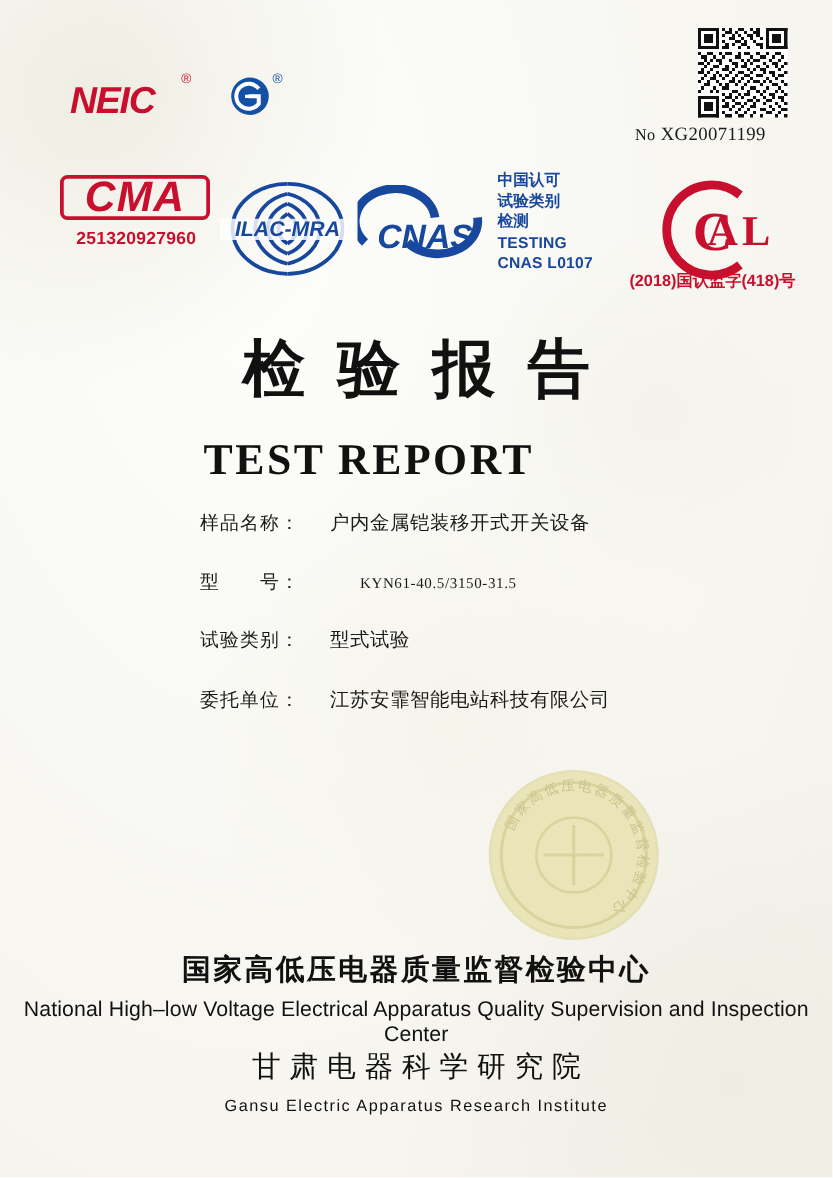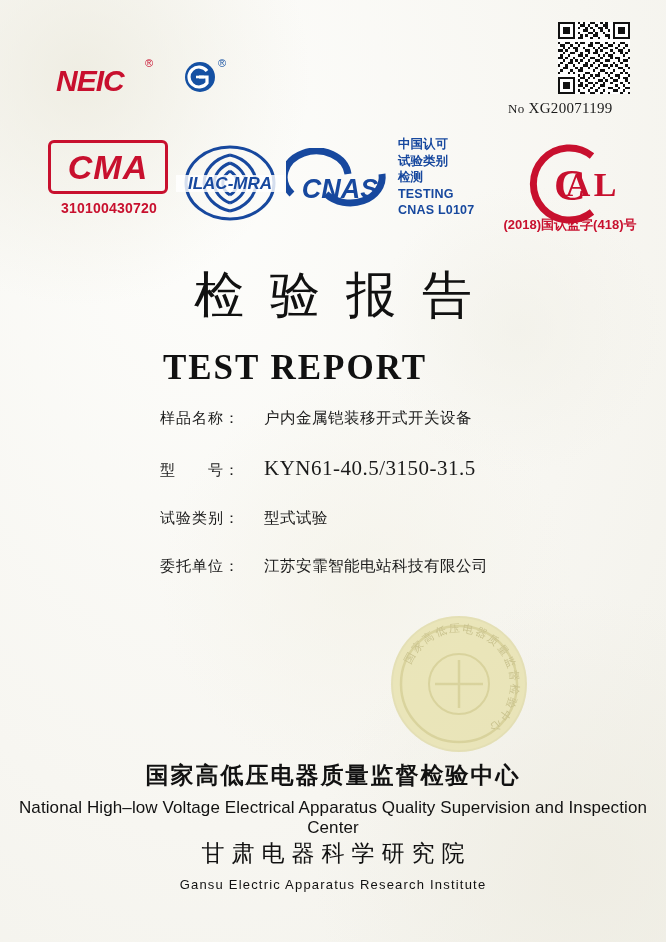--- a/index.html
+++ b/index.html
@@ -98,21 +98,21 @@
   
   .cma {
     position: absolute;
     top: 140px;
     left: 48px;
     width: 122px;
     height: 90px;
   }
   .cma-box {
     width: 120px;
-    height: 54px;
+    height: 36px;
     border: 3px solid #c8102e;
     border-radius: 6px;
     box-sizing: border-box;
     display: flex;
     align-items: center;
     justify-content: center;
   }
   .cma-text {
     font-family: "Liberation Sans", sans-serif;
     font-weight: bold;
@@ -182,21 +182,21 @@
   }
 
   
   .title-cn {
     position: absolute;
     top: 262px;
     left: 0;
     width: 666px;
     text-align: center;
     font-family: "DejaVu Serif", serif;
-    font-weight: normal;
+    font-weight: bold;
     font-size: 50px;
     letter-spacing: 26px;
     text-indent: 26px;
     color: #111111;
   }
   .title-en {
     position: absolute;
     top: 348px;
     left: 0;
     width: 590px;
@@ -234,22 +234,23 @@
     letter-spacing: 1px;
   }
   .field-value {
     font-family: "DejaVu Serif", serif;
     font-size: 15.5px;
     letter-spacing: 0.5px;
     color: #1a1a1a;
   }
   .field-value.mono {
     font-family: "Liberation Serif", serif;
-    font-size: 21px;
+    font-size: 12px;
     letter-spacing: 0.5px;
+    margin-left: 24px;
   }
 
   
   .seal {
     position: absolute;
     top: 604px;
     left: 379px;
     width: 160px;
     height: 160px;
     opacity: 0.72;
@@ -529,21 +530,21 @@
       <path d="M24 11 A10 10 0 1 0 24 23 L24 17 L16 17" fill="none" stroke="#ffffff" stroke-width="3.2"></path>
       <path d="M13 17 L21 17" stroke="#ffffff" stroke-width="2.6"></path>
     </svg>
   </div>
   <div class="cgmark-r">®</div>
 
   <div class="cma">
     <div class="cma-box">
       <span class="cma-text">CMA</span>
     </div>
-    <div class="cma-num">310100430720</div>
+    <div class="cma-num">251320927960</div>
   </div>
 
   <div class="ilac">
     <svg width="108" height="82" viewBox="0 0 108 82">
       <g fill="none" stroke="#17489e" stroke-width="3">
         <path d="M54 4 A44 36 0 0 1 54 76"></path>
         <path d="M54 12 A35 29 0 0 1 54 68"></path>
         <path d="M54 20 A27 22 0 0 1 54 60"></path>
         <path d="M54 28 A18 15 0 0 1 54 52"></path>
         <path d="M54 4 A44 36 0 0 0 54 76"></path>

